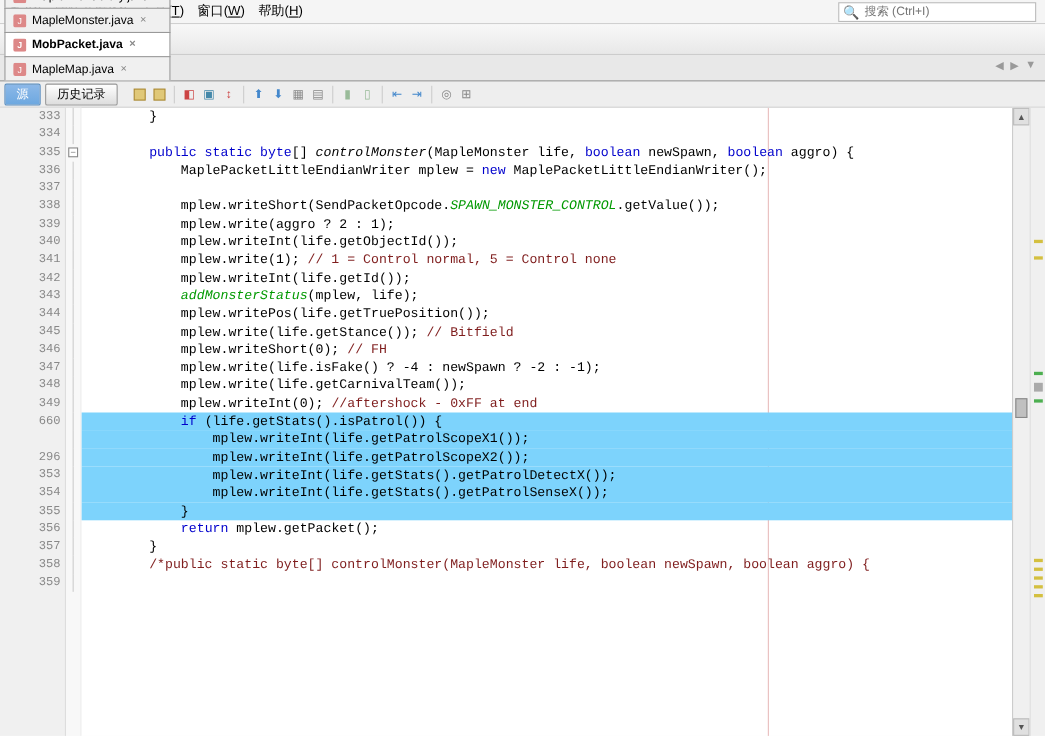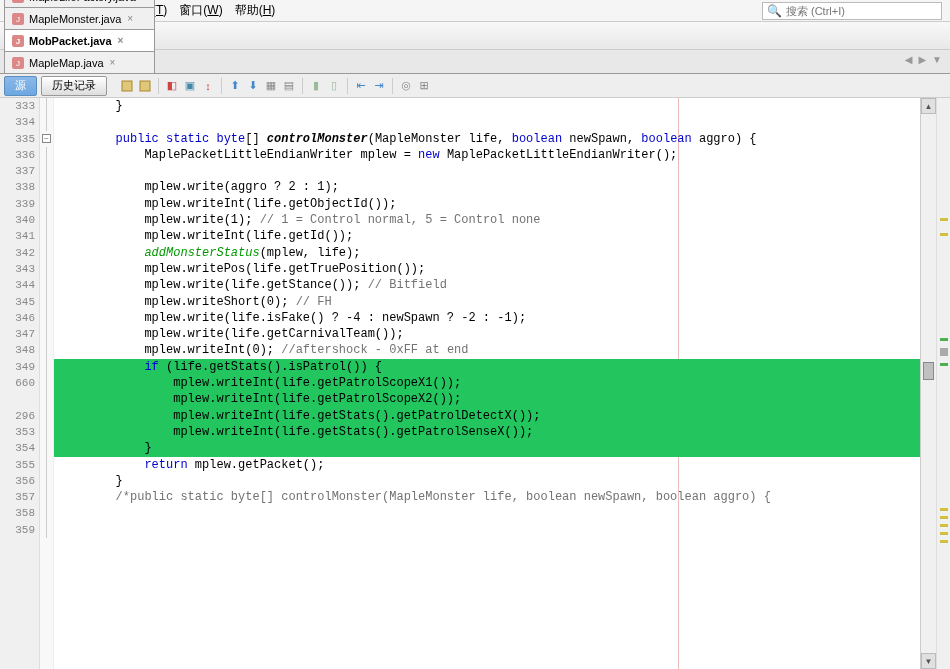--- a/index.html
+++ b/index.html
@@ -26,37 +26,37 @@
 .tab-nav span { color: #999; font-size: 10px; padding: 0 2px; cursor: default; }
 
 .subtabs { height: 24px; background: #eee; border-bottom: 1px solid #ccc; display: flex; align-items: center; }
 .sub-btn { padding: 3px 10px; border: 1px solid #999; background: linear-gradient(#fff,#ddd); margin-left: 4px; height: 20px; display:flex; align-items:center; font-size:11px; border-radius: 2px; }
 .sub-btn.active { background: linear-gradient(#8cb8e8,#6da8e0); color: #fff; border-color: #5a8ec0; }
 .sub-icons { display: flex; gap: 2px; margin-left: 12px; align-items: center; }
 .sub-icon { width: 16px; height: 16px; display: flex; align-items: center; justify-content: center; font-size: 11px; }
 .sub-sep { width: 1px; height: 16px; background: #ccc; margin: 0 3px; }
 
 .editor-area { display: flex; height: calc(100% - 98px); background: #fff; }
-.gutter { width: 40px; background: #f0f0f0; border-right: 1px solid #ddd; text-align: right; padding-right: 4px; font-family: "Courier New", monospace; font-size: 11px; color: #888; user-select: none; }
+.gutter { width: 60px; background: #f0f0f0; border-right: 1px solid #ddd; text-align: right; padding-right: 4px; font-family: "Courier New", monospace; font-size: 11px; color: #888; user-select: none; }
 .gutter-line { height: 16.3px; line-height: 16.3px; position: relative; }
 .fold-col { width: 14px; background: #f8f8f8; border-right: 1px solid #eee; font-family: monospace; font-size: 9px; color: #888; }
 .fold-cell { height: 16.3px; display: flex; align-items: center; justify-content: center; }
 .fold-box { width: 9px; height: 9px; border: 1px solid #888; background: #fff; display: flex; align-items: center; justify-content: center; font-size: 8px; line-height: 1; }
 .fold-line { width: 1px; background: #ccc; height: 100%; margin: 0 auto; }
 
 .code { flex: 1; font-family: "Courier New", monospace; font-size: 12px; position: relative; overflow: hidden; }
 .code-line { height: 16.3px; line-height: 16.3px; white-space: pre; padding-left: 4px; position: relative; }
-.code-line.selected { background: #22c55e; }
+.code-line.selected { background: #7dd3fc; }
 .margin-line { position: absolute; top: 0; bottom: 0; left: 624px; width: 1px; background: #e8bcbc; z-index: 0; }
 .code-content { position: relative; z-index: 1; }
 
 .kw { color: #0000cc; }
-.method-bold { font-weight: bold; font-style: italic; }
+.method-bold { font-weight: normal; font-style: italic; }
 .italic { font-style: italic; color: #009900; }
-.comment { color: #737373; }
+.comment { color: #7f1d1d; }
 
 .right-markers { width: 14px; background: #f0f0f0; border-left: 1px solid #ddd; position: relative; }
 .marker { position: absolute; width: 8px; height: 3px; left: 3px; }
 .marker.yellow { background: #d4c040; }
 .marker.green { background: #4caf50; }
 .marker.gray { background: #aaa; height: 8px; }
 
 .scrollbar-v { width: 16px; background: #f0f0f0; border-left: 1px solid #ccc; position: relative; }
 .sb-arrow { height: 16px; display: flex; align-items: center; justify-content: center; font-size: 8px; color: #555; background: #e0e0e0; border: 1px solid #bbb; }
 .sb-track { position: absolute; top: 16px; bottom: 16px; left: 0; right: 0; }
@@ -307,20 +307,21 @@
       </div>
     </div>
   <div class="code">
     <div class="margin-line"></div>
     <div class="code-content" id="codelines">
         <div class="code-line">        }</div>
         <div class="code-line"></div>
         <div class="code-line">        <span class="kw">public static </span><span class="kw">byte</span>[] <span class="method-bold">controlMonster</span>(MapleMonster life, <span class="kw">boolean </span>newSpawn, <span class="kw">boolean </span>aggro) {</div>
         <div class="code-line">            MaplePacketLittleEndianWriter mplew = <span class="kw">new </span>MaplePacketLittleEndianWriter();</div>
         <div class="code-line"></div>
+        <div class="code-line">            mplew.writeShort(SendPacketOpcode.<span class="italic">SPAWN_MONSTER_CONTROL</span>.getValue());</div>
         <div class="code-line">            mplew.write(aggro ? 2 : 1);</div>
         <div class="code-line">            mplew.writeInt(life.getObjectId());</div>
         <div class="code-line">            mplew.write(1); <span class="comment">// 1 = Control normal, 5 = Control none</span></div>
         <div class="code-line">            mplew.writeInt(life.getId());</div>
         <div class="code-line">            <span class="italic">addMonsterStatus</span>(mplew, life);</div>
         <div class="code-line">            mplew.writePos(life.getTruePosition());</div>
         <div class="code-line">            mplew.write(life.getStance()); <span class="comment">// Bitfield</span></div>
         <div class="code-line">            mplew.writeShort(0); <span class="comment">// FH</span></div>
         <div class="code-line">            mplew.write(life.isFake() ? -4 : newSpawn ? -2 : -1);</div>
         <div class="code-line">            mplew.write(life.getCarnivalTeam());</div>

